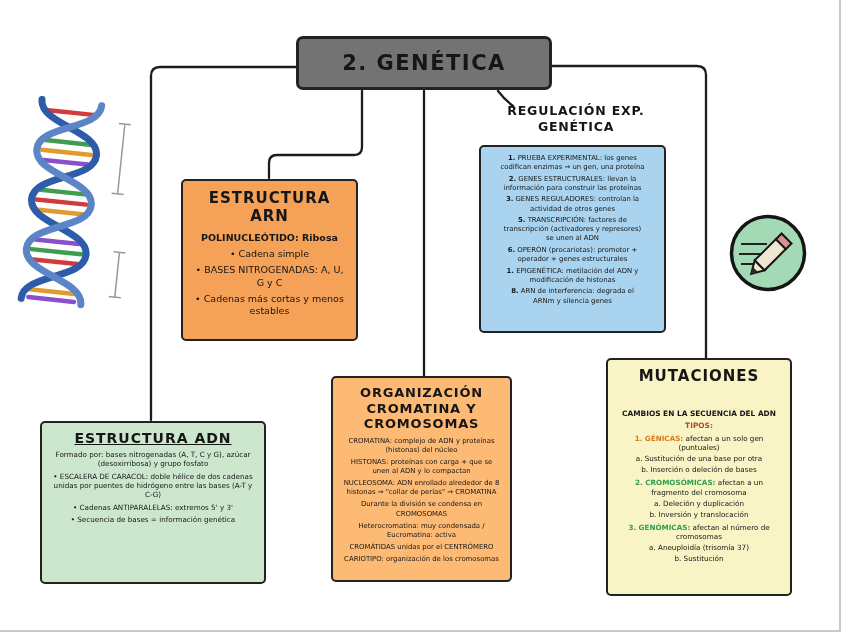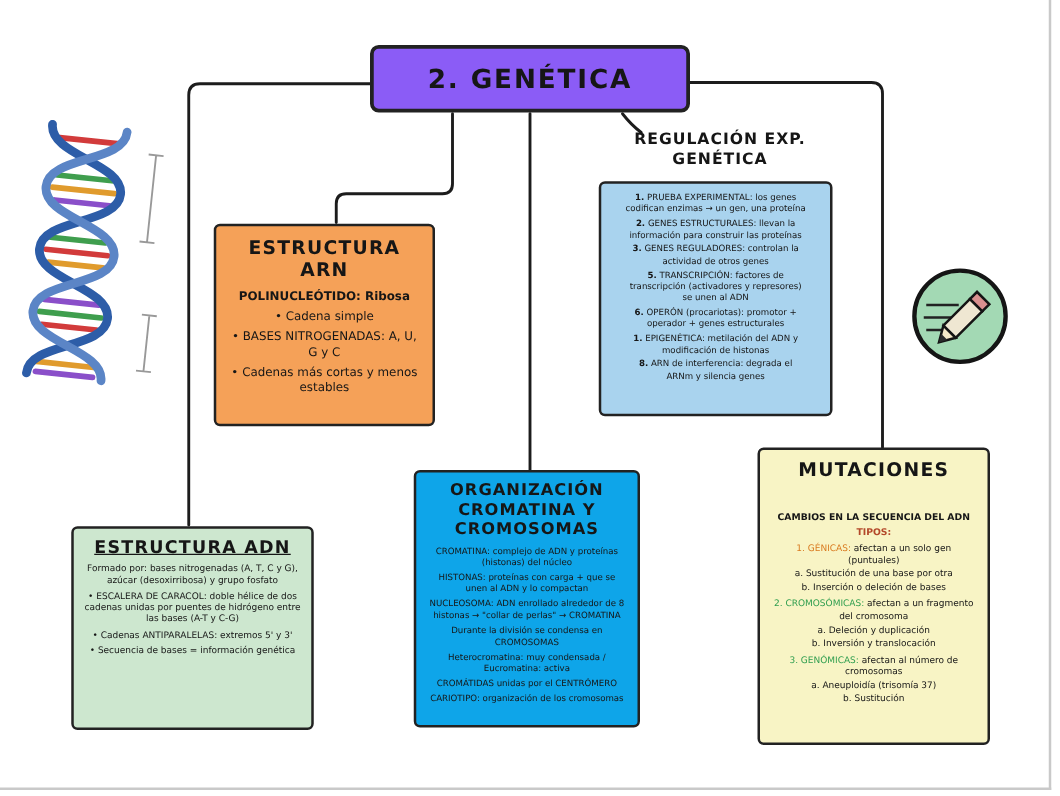--- a/index.html
+++ b/index.html
@@ -5,54 +5,54 @@
   html,body{margin:0;padding:0;}
   body{
     width:848px;height:637px;position:relative;background:#ffffff;
     font-family:"DejaVu Sans", sans-serif;overflow:hidden;color:#161616;
   }
   .page-edge{position:absolute;left:0;top:0;width:839px;height:630px;
     border-right:2px solid #c9c9c9;border-bottom:2px solid #c9c9c9;pointer-events:none;}
   svg.connectors{position:absolute;left:0;top:0;pointer-events:none;}
   .box{position:absolute;box-sizing:border-box;border:2.5px solid #222;border-radius:5px;}
   .title-box{
-    left:296px;top:36px;width:256px;height:54px;background:#8b5cf6;
+    left:296px;top:36px;width:256px;height:54px;background:#737373;
     display:flex;align-items:center;justify-content:center;border-width:3px;border-radius:7px;
   }
   .title-box span{font-size:21px;font-weight:bold;letter-spacing:1.5px;}
   
-  .arn-box{left:171px;top:179px;width:177px;height:162px;background:#f5a158;padding:8px 8px;text-align:center;}
+  .arn-box{left:181px;top:179px;width:177px;height:162px;background:#f5a158;padding:8px 8px;text-align:center;}
   .box-title{font-weight:bold;letter-spacing:1px;}
   .arn-box .box-title{font-size:15px;margin-bottom:7px;}
   .arn-box .intro{font-size:9.5px;font-weight:bold;margin-bottom:5px;}
   .arn-box .bullet{font-size:9.5px;margin:4px 0;line-height:1.3;}
   .bullet::before{content:"• ";}
   
   .reg-heading{position:absolute;left:492px;top:103px;width:168px;text-align:center;
     font-weight:bold;font-size:12.5px;letter-spacing:.8px;line-height:1.25;}
   .reg-box{left:479px;top:145px;width:187px;height:188px;background:#a9d3ee;padding:7px 19px;text-align:center;}
   .reg-line{font-size:6.9px;line-height:1.32;margin-bottom:2.5px;}
   .reg-line:first-letter{font-weight:bold;}
   
-  .adn-box{left:57px;top:421px;width:194px;height:163px;background:#cde7cf;padding:7px 8px;text-align:center;}
+  .adn-box{left:40px;top:421px;width:226px;height:163px;background:#cde7cf;padding:7px 8px;text-align:center;}
   .adn-box .box-title{font-size:14px;margin-bottom:4px;text-decoration:underline;}
   .adn-box .intro{font-size:7.2px;line-height:1.3;margin-bottom:3px;}
   .adn-box .bullet{font-size:7.2px;line-height:1.3;margin:3px 0;}
   
-  .cro-box{left:331px;top:376px;width:181px;height:206px;background:#0ea5e9;padding:7px 8px;text-align:center;}
+  .cro-box{left:331px;top:376px;width:181px;height:206px;background:#fdba74;padding:7px 8px;text-align:center;}
   .cro-box .title-line{font-size:13px;font-weight:bold;letter-spacing:.8px;line-height:1.2;}
   .cro-box .title-wrap{margin-bottom:5px;}
   .cro-line{font-size:6.9px;line-height:1.32;margin-bottom:3px;}
   
   .mut-box{left:606px;top:358px;width:186px;height:238px;background:#f8f4c5;padding:7px 9px;text-align:center;}
   .mut-box .box-title{font-size:15px;margin-bottom:6px;}
   .mut-intro{font-size:7.4px;font-weight:bold;margin-bottom:3px;margin-top:24px;}
   .mut-tipos{font-size:7.4px;font-weight:bold;margin-bottom:4px;color:#b3482a;}
   .mut-item{font-size:7.2px;line-height:1.3;margin-top:4px;}
-  .mut-label{font-weight:normal;}
+  .mut-label{font-weight:bold;}
   .c-orange{color:#d97a1f;}
   .c-green{color:#2f9e4f;text-align:right;}
   .mut-sub{font-size:7.2px;line-height:1.3;margin-top:1.5px;}
   .dna-wrap{position:absolute;left:6px;top:96px;}
   .pencil-wrap{position:absolute;left:727px;top:212px;}
 </style>
 </head>
 <body>
 
 <div class="page-edge"></div>

